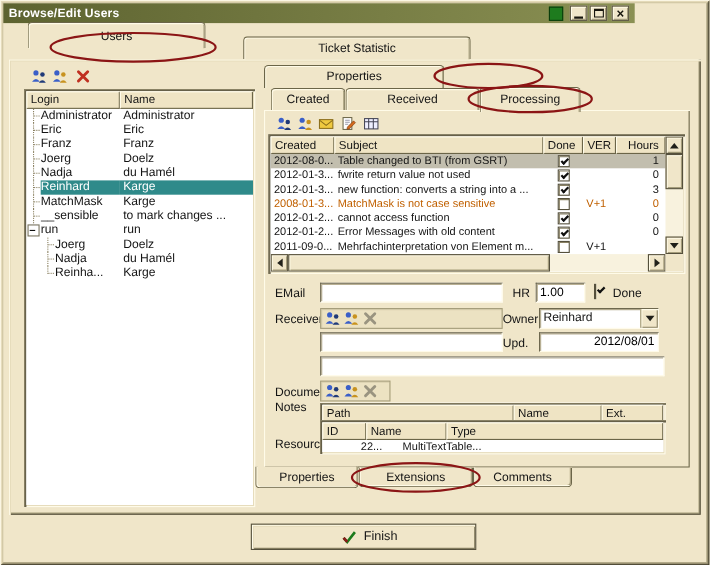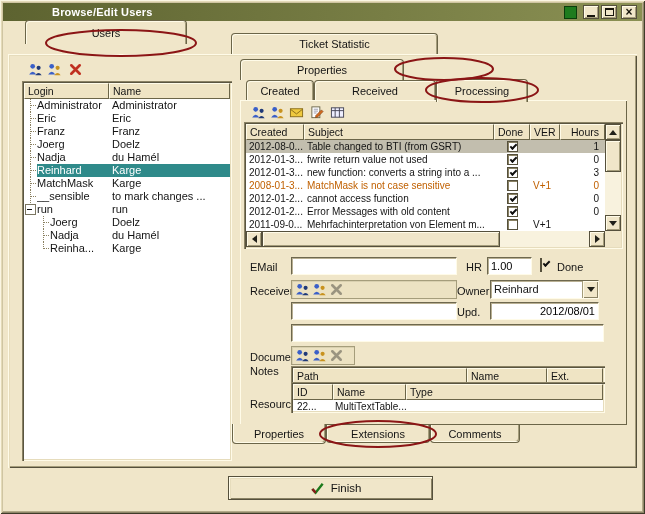--- a/index.html
+++ b/index.html
@@ -86,41 +86,41 @@
     display:flex; align-items:center; justify-content:center; gap:6px; font-size:11.5px; cursor:default; }
   .overlay { position:absolute; inset:0; z-index:40; pointer-events:none; }
   .overlay ellipse { fill:none; stroke:#8b1515; stroke-width:2; }
 </style>
 </head>
 <body>
 
 <div class="win">
 
   
-  <div class="tb abs" style="left:3px;top:3px;width:639px;height:18px;padding-left:44px;">
+  <div class="tb abs" style="left:3px;top:3px;width:574px;height:18px;">
     <span class="tb-title">Browse/Edit Users</span>
     <span class="tb-btns">
       <span class="gsq"></span>
       <span class="tbtn">
           <span class="gl-min"></span>
         </span>
       <span class="tbtn">
           <span class="gl-max"></span>
         </span>
       <span class="tbtn" style="margin-left:2px;">
           <span class="gl-close">×</span>
         </span>
     </span>
   </div>
 
   
   <div class="tab active abs" style="left:25px;top:20px;width:162px;height:24px;">
     <span>Users</span>
   </div>
-  <div class="tab abs" style="left:231px;top:33px;width:207px;height:21px;">
+  <div class="tab abs" style="left:221px;top:33px;width:207px;height:21px;">
     <span>Ticket Statistic</span>
   </div>
 
   
   <div class="abs raised2" style="left:8px;top:54px;width:629px;height:414px;background:#f0e6c9;"></div>
 
   
   <div class="abs icb" style="left:27px;top:61px;">
     <svg viewBox="0 0 16 16">
         <circle cx="5" cy="4.6" r="2.5" fill="#3a5fc8"></circle>
@@ -455,21 +455,21 @@
   
   <div class="lab" style="left:250px;top:398px;">Resources</div>
   <div class="abs sunken" style="left:291px;top:382px;width:314px;height:31px;">
     <div style="position:absolute;inset:2px;background:#fff;overflow:hidden;">
       <div style="display:flex;">
         <div class="hcell" style="width:40px;">ID</div>
         <div class="hcell" style="width:73px;">Name</div>
         <div class="hcell" style="width:197px;">Type</div>
       </div>
       <div style="display:flex;height:13px;line-height:13px;font-size:10px;">
-        <span style="width:40px;padding-left:4px;overflow:hidden;flex:none;">22...</span>
+        <span style="width:40px;padding-left:4px;overflow:hidden;flex:none;margin-left:31px;">22...</span>
         <span style="padding-left:2px;white-space:nowrap;">MultiTextTable...</span>
       </div>
     </div>
   </div>
 
   
   <div class="btab active abs" style="left:232px;top:424px;width:94px;height:20px;">
     <span>Properties</span>
   </div>
   <div class="btab abs" style="left:326px;top:425px;width:104px;height:18px;">

